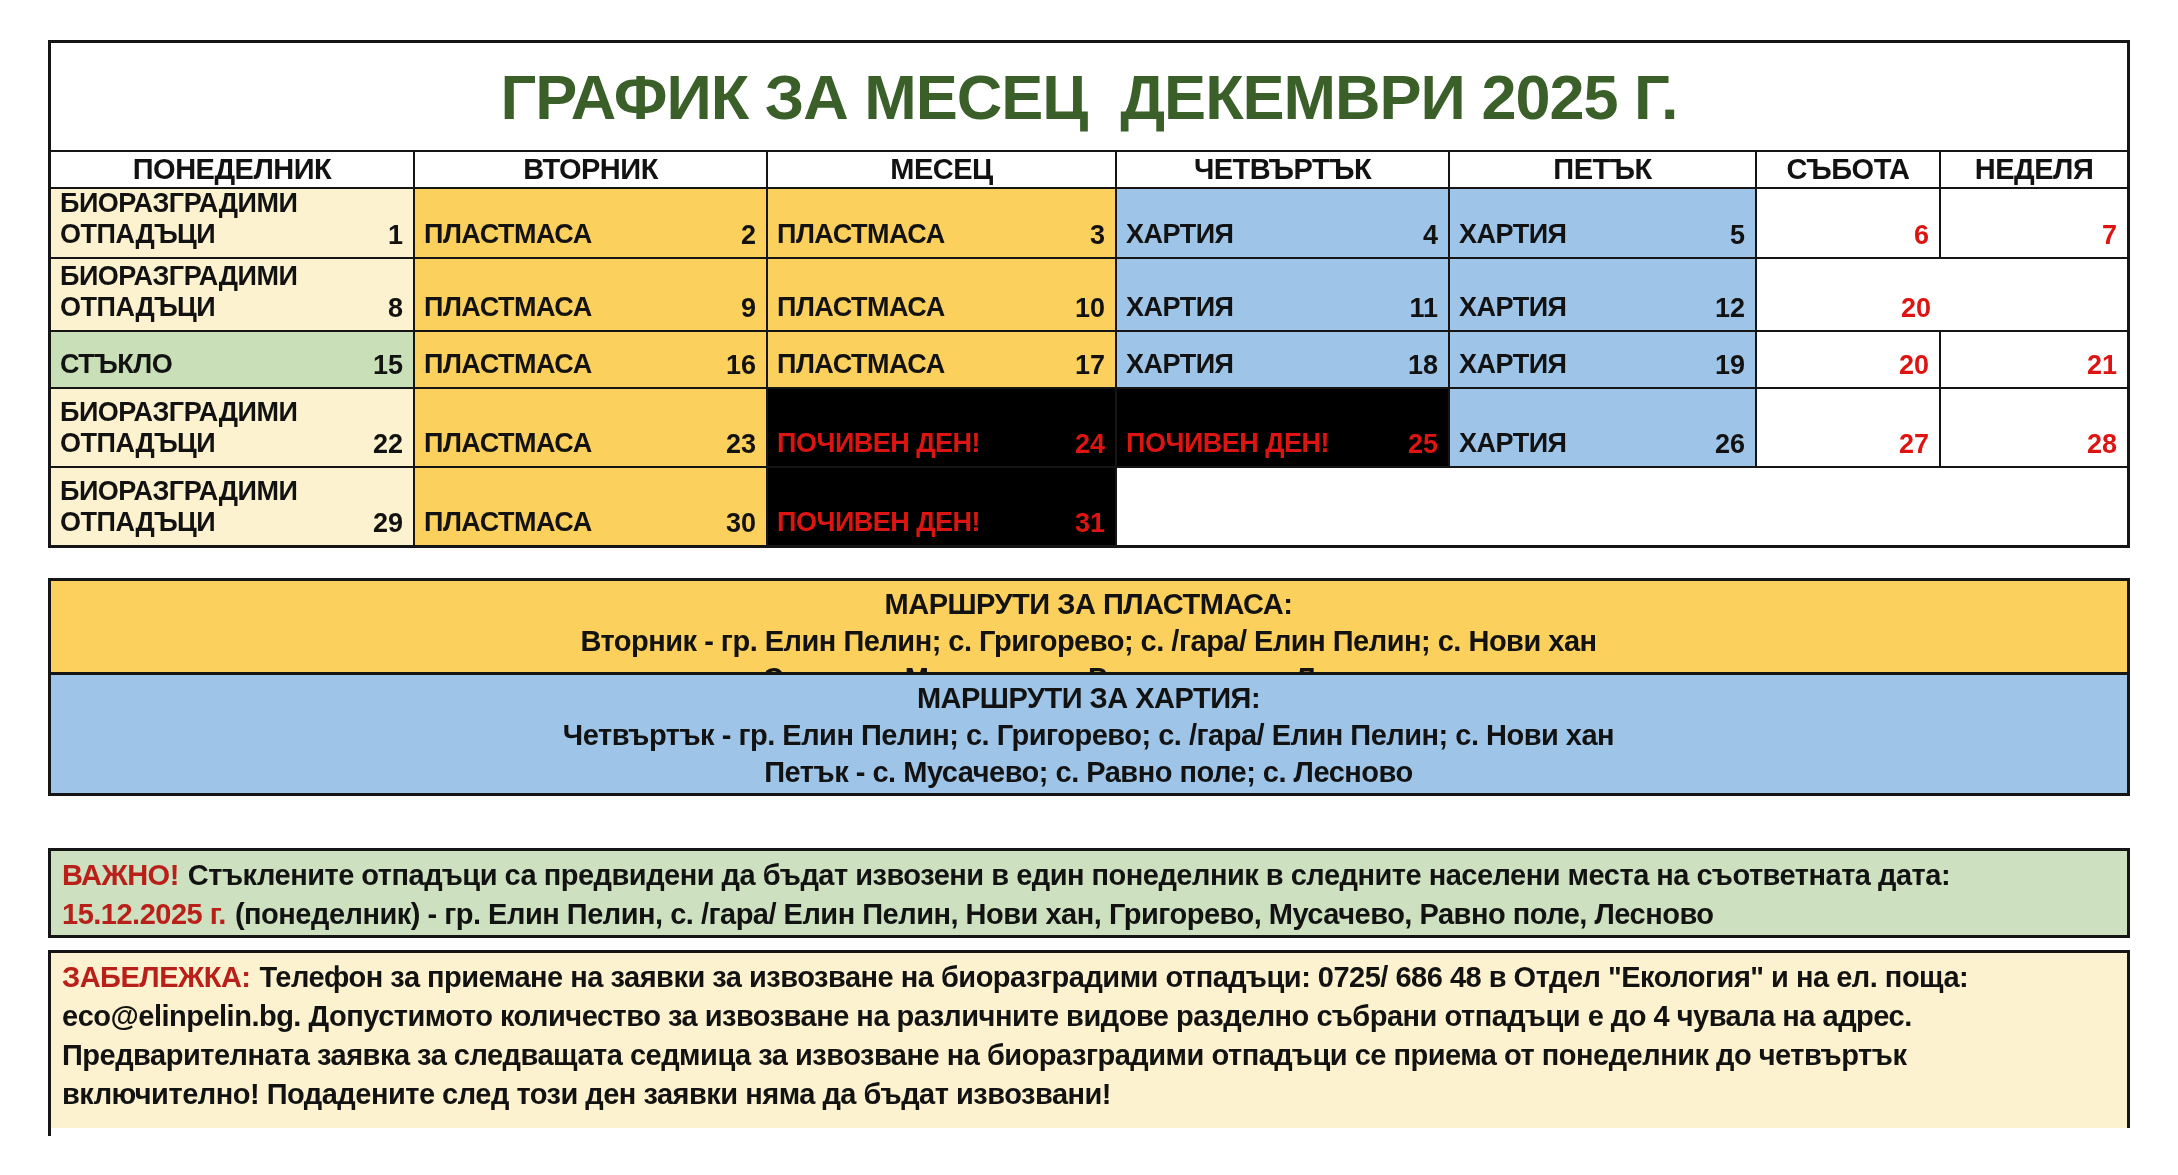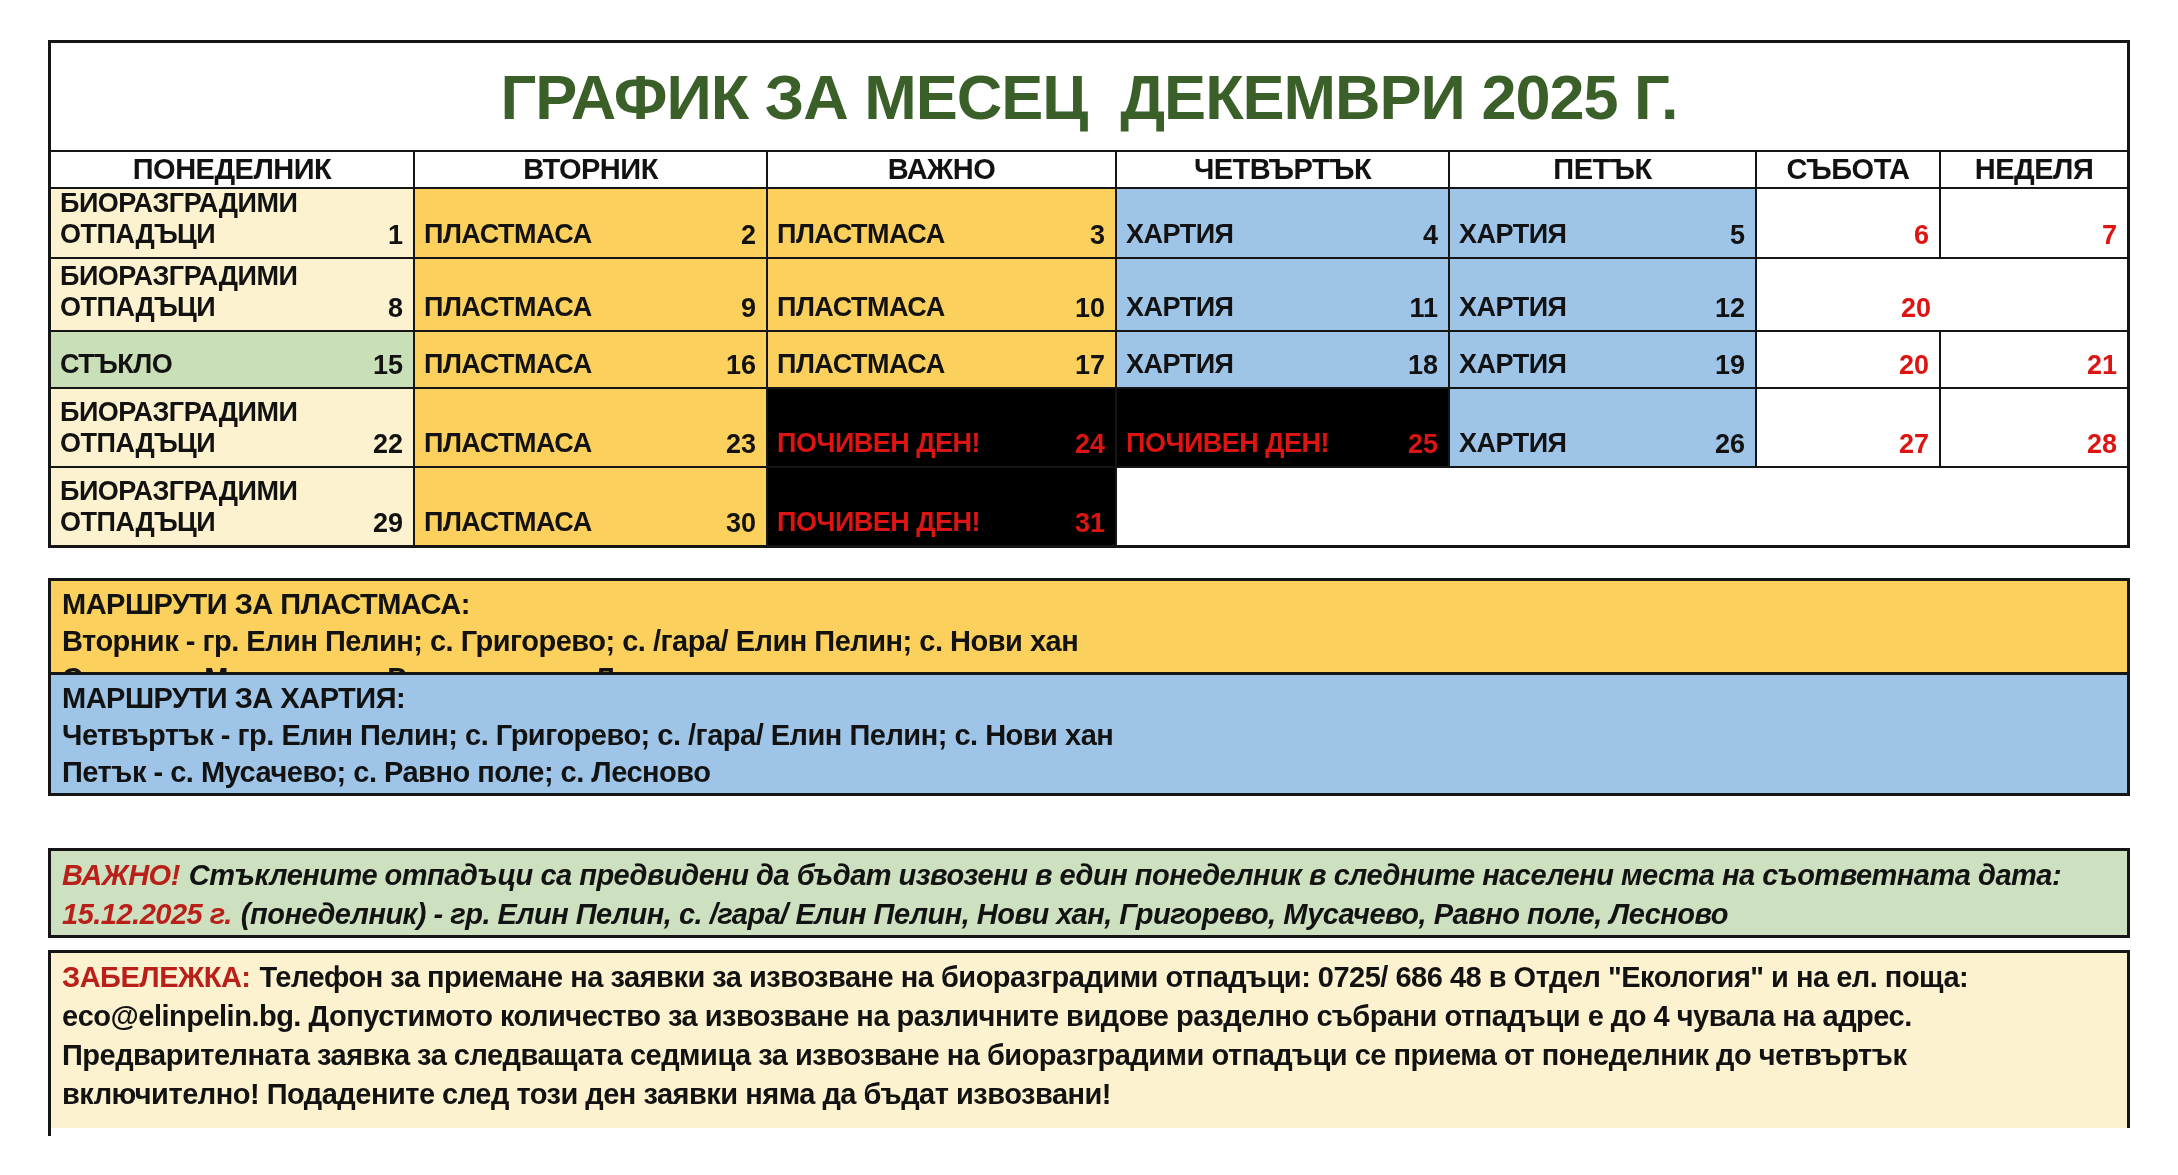--- a/index.html
+++ b/index.html
@@ -33,41 +33,41 @@
   .cell.rest .cl, .cell.rest .cd, .cell.weekend .cd { color:#dd1512; }
   .cell.merged  { background:#ffffff; grid-column:4 / 8; }
 
   
   .box { position:absolute; left:48px; width:2082px; border:3px solid #151515; padding:5px 12px 0 11px; }
   .box .ln { font-size:29px; font-weight:bold; color:#121212; letter-spacing:-0.5px; white-space:nowrap; }
   .box.yellow { top:578px; height:122px; background:#fbd05c; }
   .box.blue   { top:672px; height:124px; background:#9ec4e7; }
   .box.green  { top:848px; height:90px;  background:#cde0c0; }
   .box.cream  { top:950px; height:178px; background:#fcf2cf; border-bottom:none; }
-  .box.yellow .ln, .box.blue .ln { line-height:37px; }
-  .box.green .ln { line-height:39px;font-style:italic; }
+  .box.yellow .ln, .box.blue .ln { line-height:37px;text-align:center; }
+  .box.green .ln { line-height:39px; }
   .box.cream .ln { line-height:39px; }
   .lead { color:#b92019; margin-right:9px; }
 
   .tail-line { position:absolute; left:48px; top:1128px; width:3px; height:8px; background:#151515; }
 </style>
 </head>
 <body>
 
 <div class="sheet">
 
   <div class="cal">
     <div class="title-block">
       <span class="t">ГРАФИК ЗА МЕСЕЦ  ДЕКЕМВРИ 2025 Г.</span>
     </div>
 
     <div class="hdr-row">
       <div class="hdr-cell">ПОНЕДЕЛНИК</div>
       <div class="hdr-cell">ВТОРНИК</div>
-      <div class="hdr-cell">ВАЖНО</div>
+      <div class="hdr-cell">МЕСЕЦ</div>
       <div class="hdr-cell">ЧЕТВЪРТЪК</div>
       <div class="hdr-cell">ПЕТЪК</div>
       <div class="hdr-cell">СЪБОТА</div>
       <div class="hdr-cell">НЕДЕЛЯ</div>
     </div>
 
     <div class="week w1">
       <div class="cell bio">
           <span class="cl">БИОРАЗГРАДИМИ ОТПАДЪЦИ</span>
           <span class="cd">1</span>

